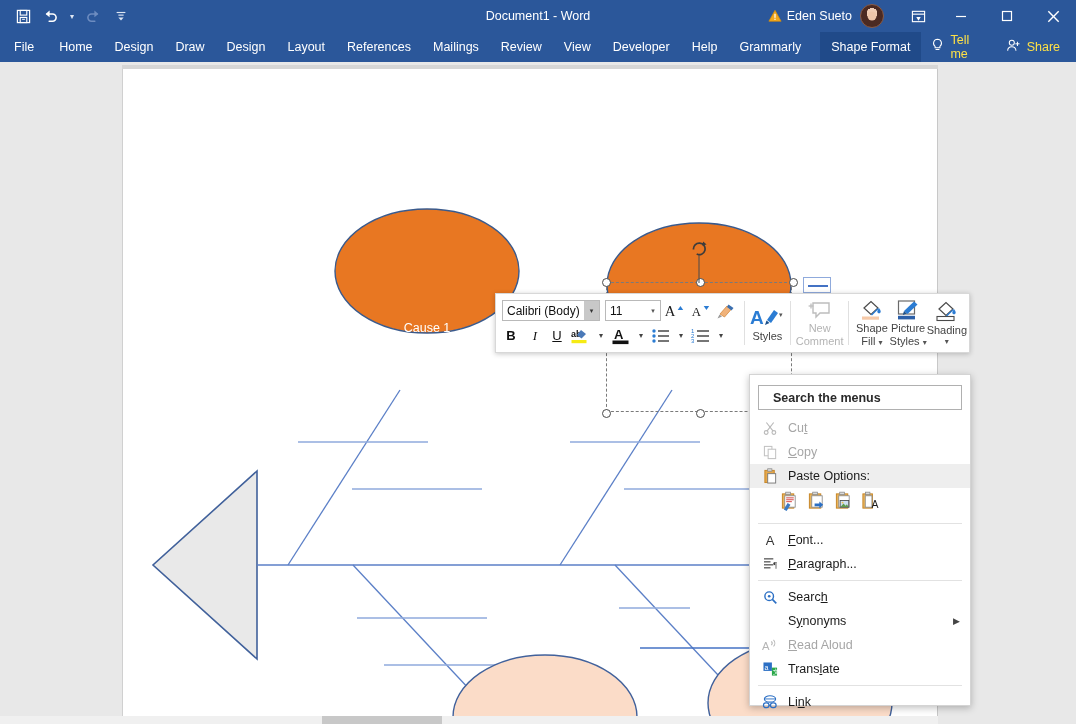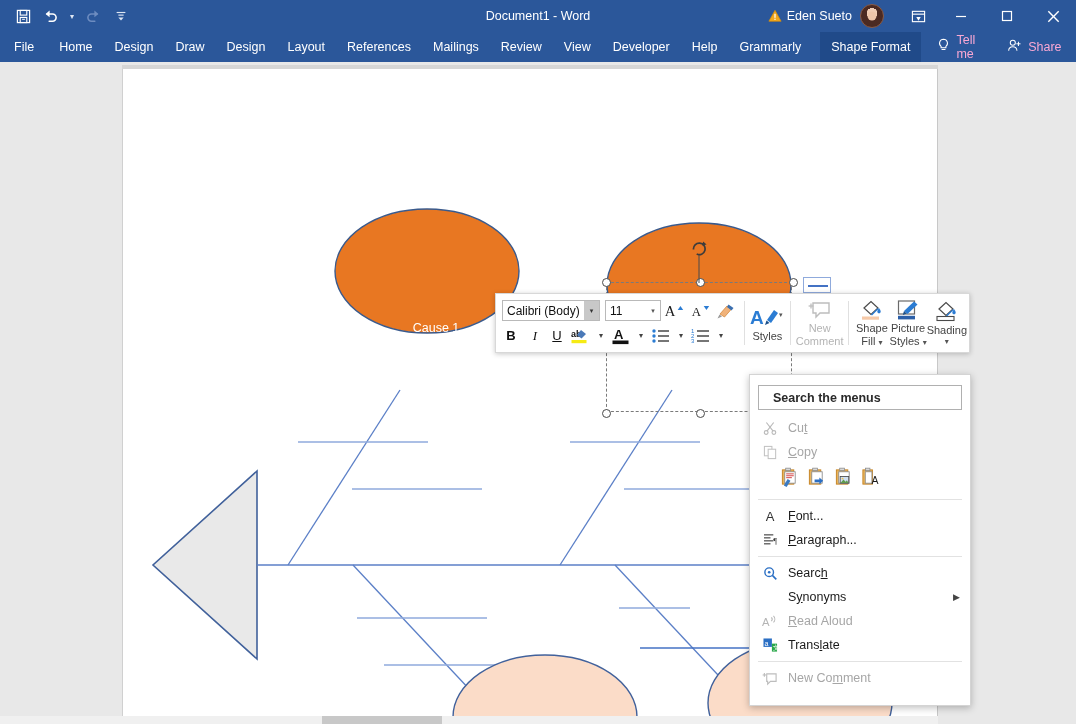--- a/index.html
+++ b/index.html
@@ -55,22 +55,22 @@
     position: absolute; left: 0; top: 32px; width: 1076px; height: 30px;
     background: #2b579a; display: flex; align-items: stretch;
   }
   .tab {
     display: flex; align-items: center; padding: 0 11px;
     color: #ffffff; font-size: 12.5px; white-space: nowrap; height: 30px;
   }
   .tab.first { padding-left: 14px; padding-right: 14px; }
   .tab.active { background: #204a89; margin-left: 8px; }
   .tellme, .share {
-    display:flex; align-items:center; gap:6px; color:#f9a8d4; font-size:12.5px;
-    padding: 0 16px; height:30px;
+    display:flex; align-items:center; gap:6px; color:#fde047; font-size:12.5px;
+    padding: 0 10px; height:30px;
   }
   .share { padding-right: 16px; }
 
   
   .docarea {
     position: absolute; left: 0; top: 62px; width: 1076px; height: 662px;
     background: #e8e8e8; overflow: hidden;
   }
   .page {
     position: absolute; left: 122px; top: 7px; width: 816px; height: 706px;
@@ -322,21 +322,21 @@
 
       <ellipse cx="427" cy="209" rx="92" ry="62" fill="#E87722" stroke="#3A5A8C" stroke-width="1.4"></ellipse>
 
       <ellipse cx="699" cy="223" rx="92" ry="62" fill="#E87722" stroke="#3A5A8C" stroke-width="1.4"></ellipse>
 
       <ellipse cx="545" cy="655" rx="92" ry="62" fill="#FBDCC8" stroke="#41619B" stroke-width="1.4"></ellipse>
 
       <ellipse cx="800" cy="641" rx="92" ry="62" fill="#FBDCC8" stroke="#41619B" stroke-width="1.4"></ellipse>
     </svg>
 
-    <div class="shp-label" style="left:436px; top:266px;">Cause 1</div>
+    <div class="shp-label" style="left:427px; top:266px;">Cause 1</div>
 
     <div class="selbox">
       <div class="handle" style="left:-5px;  top:-5px;"></div>
       <div class="handle" style="left:88.5px;top:-5px;"></div>
       <div class="handle" style="left:182px; top:-5px;"></div>
       <div class="handle" style="left:-5px;  top:126px;"></div>
       <div class="handle" style="left:88.5px;top:126px;"></div>
       <div class="rot-stem"></div>
       <div class="rot-handle">
         <svg width="20" height="20" viewBox="0 0 20 20">
@@ -516,20 +516,30 @@
       <div class="ctx-item dis">
         <div class="ctx-ico">
           <svg width="15" height="15" viewBox="0 0 16 16">
             <rect x="1.5" y="1.5" width="8" height="10" fill="none" stroke="#c2c2c2" stroke-width="1.1"></rect>
             <rect x="5.5" y="4.5" width="8" height="10" fill="#fff" stroke="#c2c2c2" stroke-width="1.1"></rect>
           </svg>
         </div>
         <div class="ctx-txt"><span class="u">C</span>opy</div>
       </div>
 
+      <div class="ctx-item hl">
+        <div class="ctx-ico">
+          <svg width="15" height="16" viewBox="0 0 16 17">
+            <rect x="2" y="2.5" width="10" height="13" fill="#e6a84a" stroke="#c68424" stroke-width="1"></rect>
+            <rect x="5" y="0.8" width="4.5" height="2.6" fill="#d9d9d9" stroke="#8a8a8a" stroke-width="0.8"></rect>
+            <rect x="5" y="6" width="8.5" height="10" fill="#fff" stroke="#7a7a7a" stroke-width="1"></rect>
+          </svg>
+        </div>
+        <div class="ctx-txt">Paste Options:</div>
+      </div>
 
       <div class="paste-row">
         <span>
           <svg width="19" height="20" viewBox="0 0 20 21">
             <rect x="2.5" y="3" width="12" height="15" fill="#e8b45c" stroke="#c68424" stroke-width="1"></rect>
             <rect x="6" y="1.2" width="5" height="2.6" fill="#d9d9d9" stroke="#8a8a8a" stroke-width="0.8"></rect>
             <rect x="5" y="5" width="11" height="12" fill="#fff" stroke="#8a8a8a" stroke-width="0.9"></rect>
             <line x1="6.5" y1="7.2" x2="14.5" y2="7.2" stroke="#d23f3f" stroke-width="1"></line>
             <line x1="6.5" y1="9.2" x2="14.5" y2="9.2" stroke="#d23f3f" stroke-width="1"></line>
             <line x1="6.5" y1="11.2" x2="12.5" y2="11.2" stroke="#d23f3f" stroke-width="1"></line>
@@ -623,20 +633,32 @@
             <text x="1.5" y="8.5" font-size="7.5" fill="#fff" font-family="Liberation Sans, sans-serif">a</text>
             <path d="M9.5 6 h5.5 v8.5 h-5.5 Z" fill="#2aa84a"></path>
             <text x="10.3" y="13" font-size="7" fill="#fff" font-family="Liberation Sans, sans-serif">文</text>
           </svg>
         </div>
         <div class="ctx-txt">Trans<span class="u">l</span>ate</div>
       </div>
 
       <div class="ctx-div"></div>
 
+      <div class="ctx-item">
+        <div class="ctx-ico">
+          <svg width="16" height="15" viewBox="0 0 17 16">
+            <ellipse cx="8.5" cy="4.2" rx="6" ry="3.4" fill="none" stroke="#2b6fc4" stroke-width="1.2"></ellipse>
+            <line x1="2.5" y1="4.2" x2="14.5" y2="4.2" stroke="#2b6fc4" stroke-width="1"></line>
+            <rect x="1.5" y="8.5" width="6" height="5" rx="2.5" fill="none" stroke="#2b6fc4" stroke-width="1.3"></rect>
+            <rect x="9" y="8.5" width="6" height="5" rx="2.5" fill="none" stroke="#2b6fc4" stroke-width="1.3"></rect>
+            <line x1="7" y1="11" x2="9.5" y2="11" stroke="#2b6fc4" stroke-width="1.3"></line>
+          </svg>
+        </div>
+        <div class="ctx-txt">Li<span class="u">n</span>k</div>
+      </div>
 
       <div class="ctx-item dis">
         <div class="ctx-ico">
           <svg width="16" height="15" viewBox="0 0 17 16">
             <path d="M5 3 H15 V11 H9 L6 14 V11 H5 Z" fill="none" stroke="#bdbdbd" stroke-width="1.2"></path>
             <line x1="2.5" y1="2.2" x2="2.5" y2="6.2" stroke="#bdbdbd" stroke-width="1.2"></line>
             <line x1="0.6" y1="4.2" x2="4.4" y2="4.2" stroke="#bdbdbd" stroke-width="1.2"></line>
           </svg>
         </div>
         <div class="ctx-txt">New Co<span class="u">m</span>ment</div>

